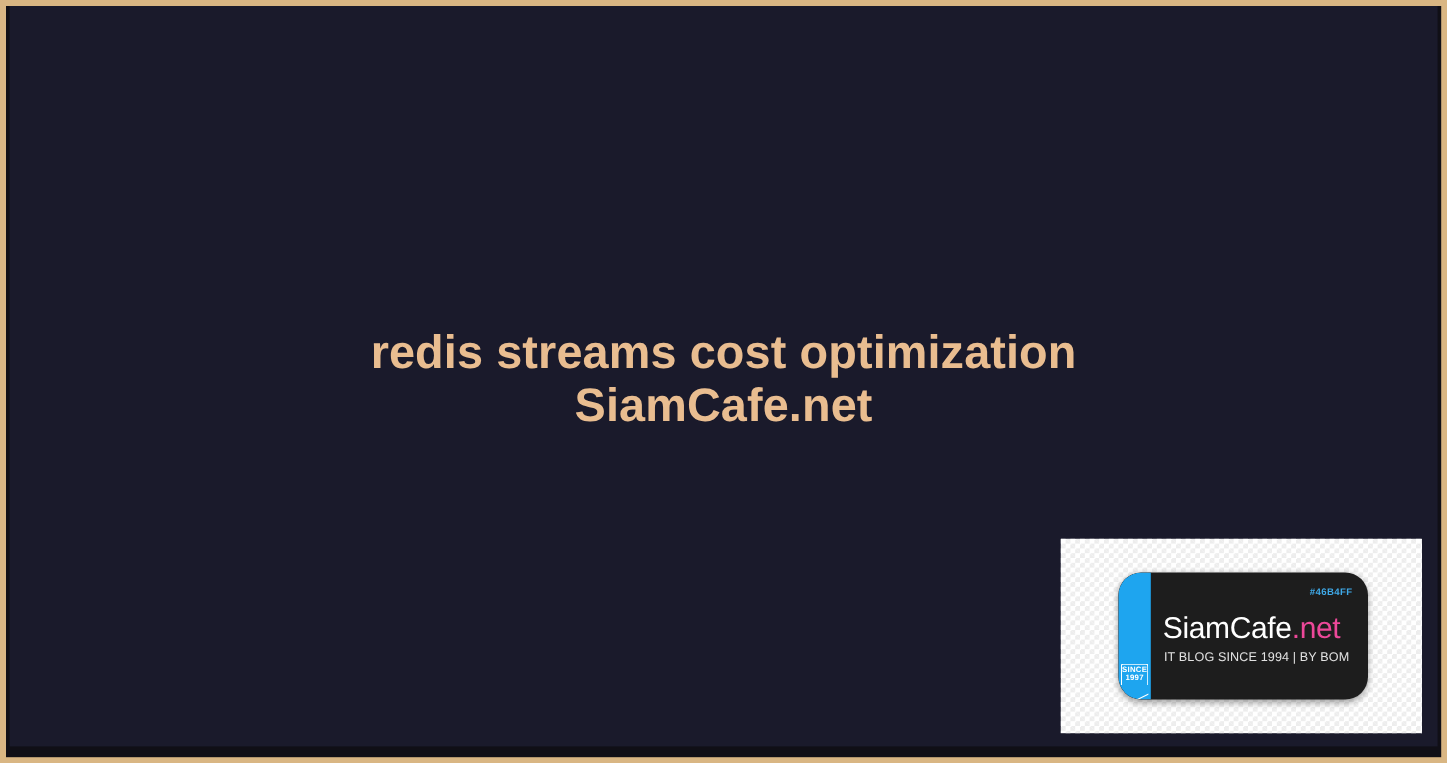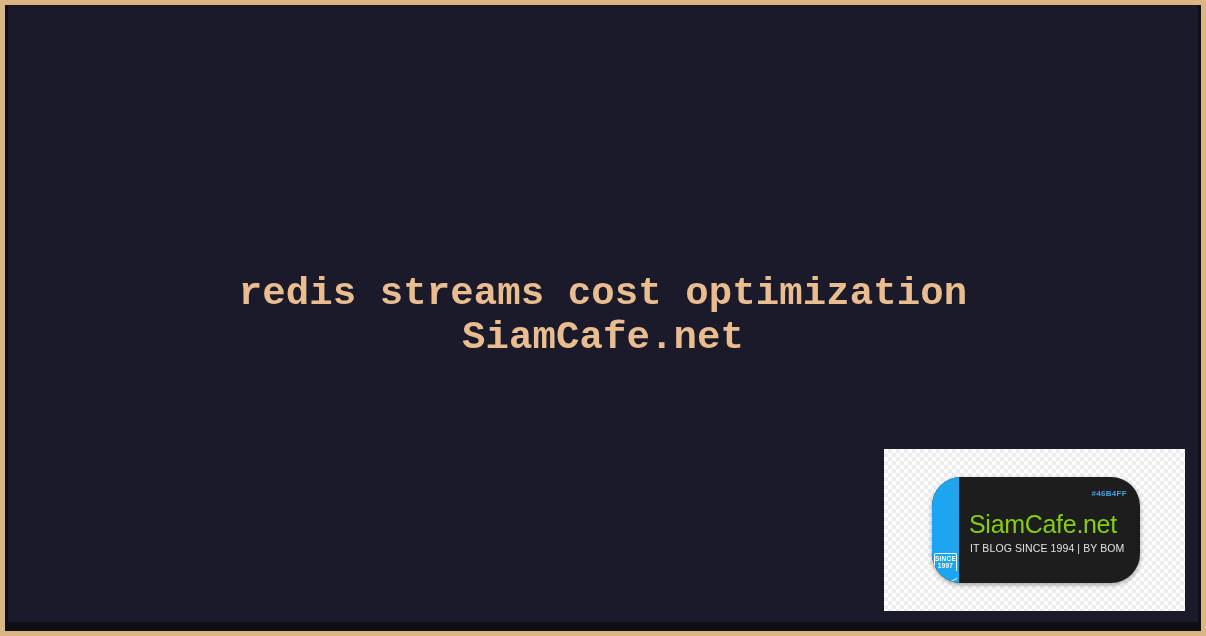--- a/index.html
+++ b/index.html
@@ -53,21 +53,20 @@
     right: 0;
     top: 268px;
     text-align: center;
     color: #e9bd90;
     font-size: 39px;
     font-weight: bold;
     line-height: 1.12;
     letter-spacing: 0.1px;
     padding: 0 60px;
     box-sizing: border-box;
-    font-family: Liberation Mono, monospace;
   }
   .headline .line {
     display: block;
   }
 
   
   .logo-panel {
     position: absolute;
     left: 876px;
     top: 444px;
@@ -81,21 +80,21 @@
     background-position: 0 0, 4px 4px;
   }
 
   
   .logo-card {
     position: absolute;
     left: 48px;
     top: 28px;
     width: 208px;
     height: 106px;
-    border-radius: 29px;
+    border-radius: 19px;
     background: #1d1d1d;
     overflow: hidden;
     box-shadow: 0 2px 5px rgba(0,0,0,0.35);
   }
 
   
   .logo-strip {
     position: absolute;
     left: 0;
     top: 0;
@@ -170,22 +169,22 @@
 
   .wordmark {
     position: absolute;
     left: 10px;
     top: 33px;
     font-size: 25px;
     font-weight: normal;
     letter-spacing: -0.3px;
     white-space: nowrap;
   }
-  .wordmark .wm-blue { color: #84cc16; }
-  .wordmark .wm-white { color: #84cc16; }
+  .wordmark .wm-blue { color: #ffffff; }
+  .wordmark .wm-white { color: #ec4899; }
 
   .tagline {
     position: absolute;
     left: 11px;
     top: 65px;
     color: #e2e2e2;
     font-size: 10.5px;
     letter-spacing: 0.1px;
     white-space: nowrap;
   }

